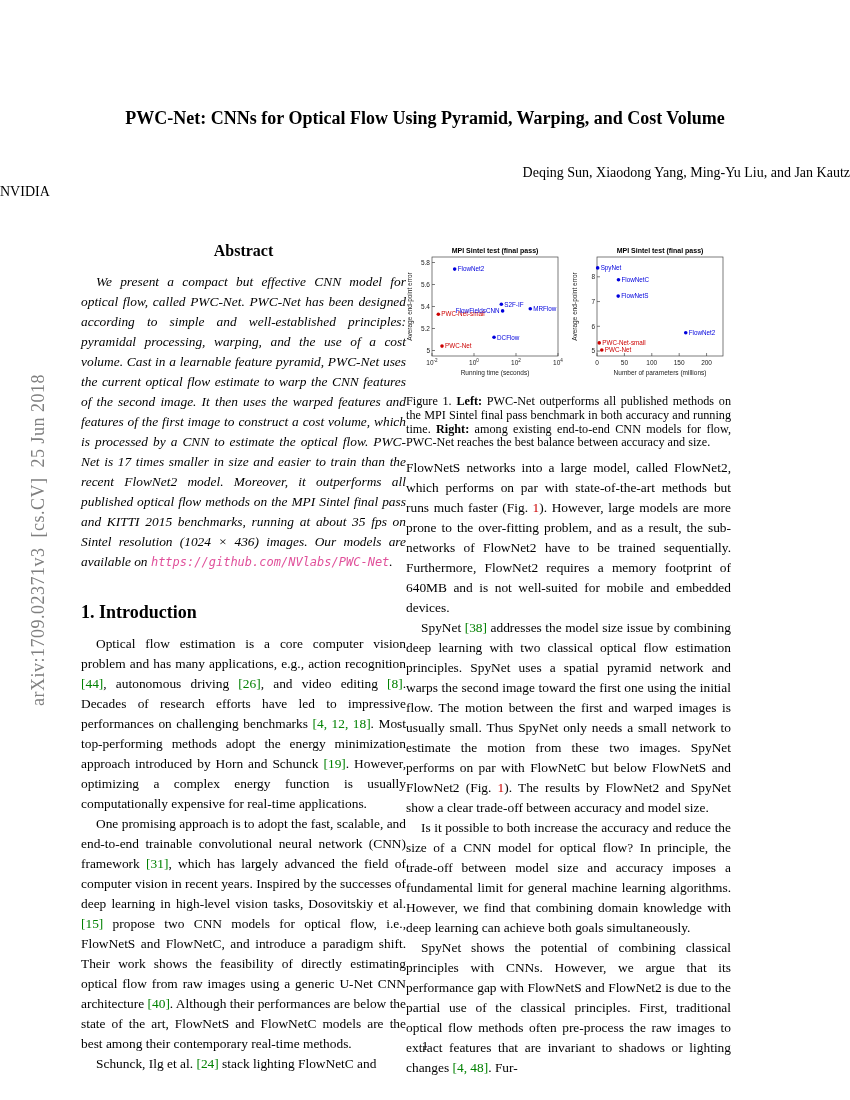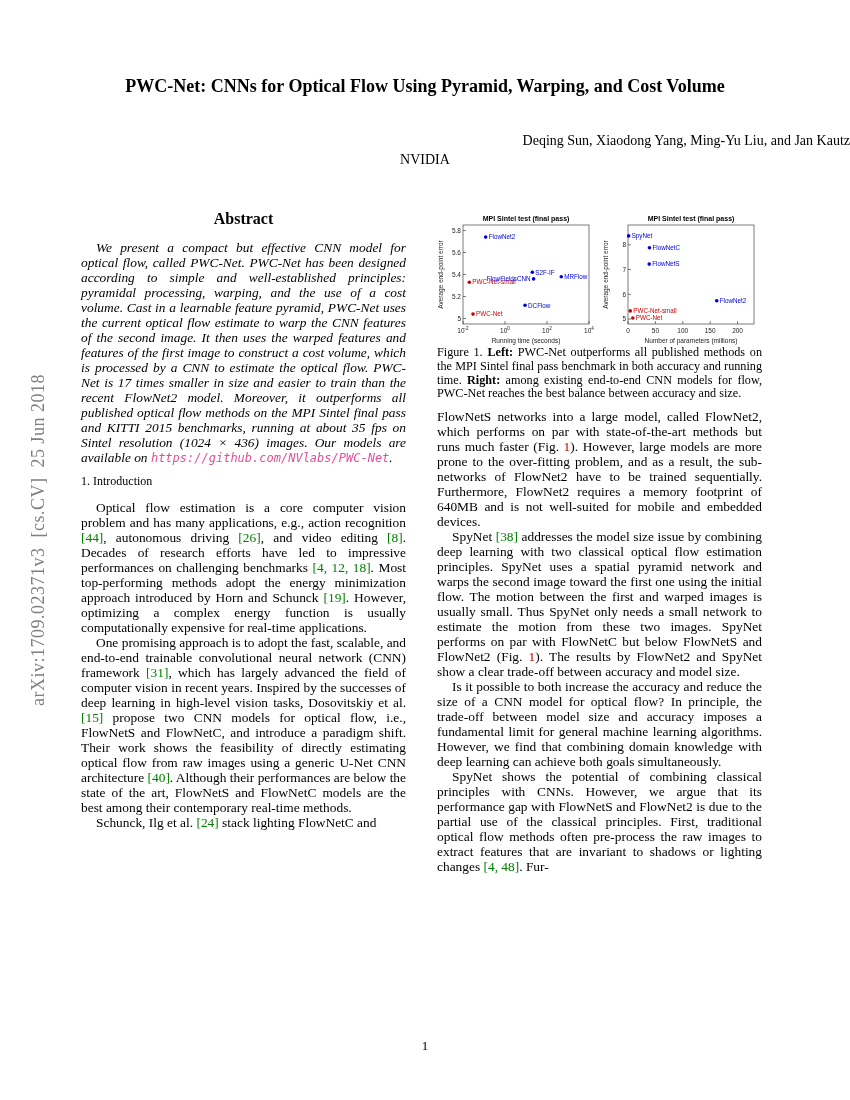--- a/index.html
+++ b/index.html
@@ -5,35 +5,35 @@
   html,body{margin:0;padding:0}
   body{width:850px;height:1100px;background:#fff;color:#000;
        font-family:"Liberation Serif","DejaVu Serif",serif}
   .page{position:relative;width:850px;height:1100px;overflow:hidden;background:#fff}
 
   .watermark{position:absolute;left:38px;top:540px;width:0;height:0}
   .watermark span{display:inline-block;white-space:pre;
       transform:translate(-50%,-50%) rotate(-90deg);
       color:var(--watermark);font-size:18px;letter-spacing:.5px}
 
-  .title{font-size:18px;font-weight:bold;text-align:center;margin:0 85px;padding-top:76px}
+  .title{font-size:18px;font-weight:bold;text-align:center;margin:0 85px;padding-top:108px}
   .authors{margin-top:36px;font-size:14px;text-align:right}
-  .affiliation{font-size:14px;text-align:center;margin-top:3px}
+  .affiliation{font-size:14px;text-align:left;margin-top:3px}
 
-  .columns{display:flex;gap:31px;margin:42px 0 0 81px}
+  .columns{display:flex;margin:42px 0 0 81px}
   .col{width:325px;flex:0 0 325px}
 
-  p{margin:0;font-size:13.4px;line-height:15px;text-align:justify;text-indent:15px}
+  p{margin:0;font-size:13.4px;line-height:20px;text-align:justify;text-indent:15px}
   .abstract-heading{font-size:16px;font-weight:bold;text-align:center;margin-bottom:12px}
   .abstract-text{font-style:italic}
-  .section-heading{font-size:12px;font-weight:normal;margin:8px 0 11px 0}
+  .section-heading{font-size:18px;font-weight:bold;margin:30px 0 11px 0}
   .noindent{text-indent:0}
 
   .figure{display:flex;gap:5px;margin-top:2px}
-  .caption{font-size:12.2px;line-height:13.8px;margin-top:0;text-indent:0}
+  .caption{font-size:12.2px;line-height:13.8px;margin-top:17px;text-indent:0}
   .caption + p{margin-top:8px}
 
   .pageno{position:absolute;bottom:46px;width:100%;text-align:center;font-size:13px}
 
   .sg-n{}
   .sg-i{}
   .sg-b{font-weight:bold}
   .sg-c{color:var(--cite)}
   .sg-r{color:var(--ref)}
   .sg-u{color:var(--url);font-family:"DejaVu Sans Mono",monospace;font-style:italic;font-size:12px}

